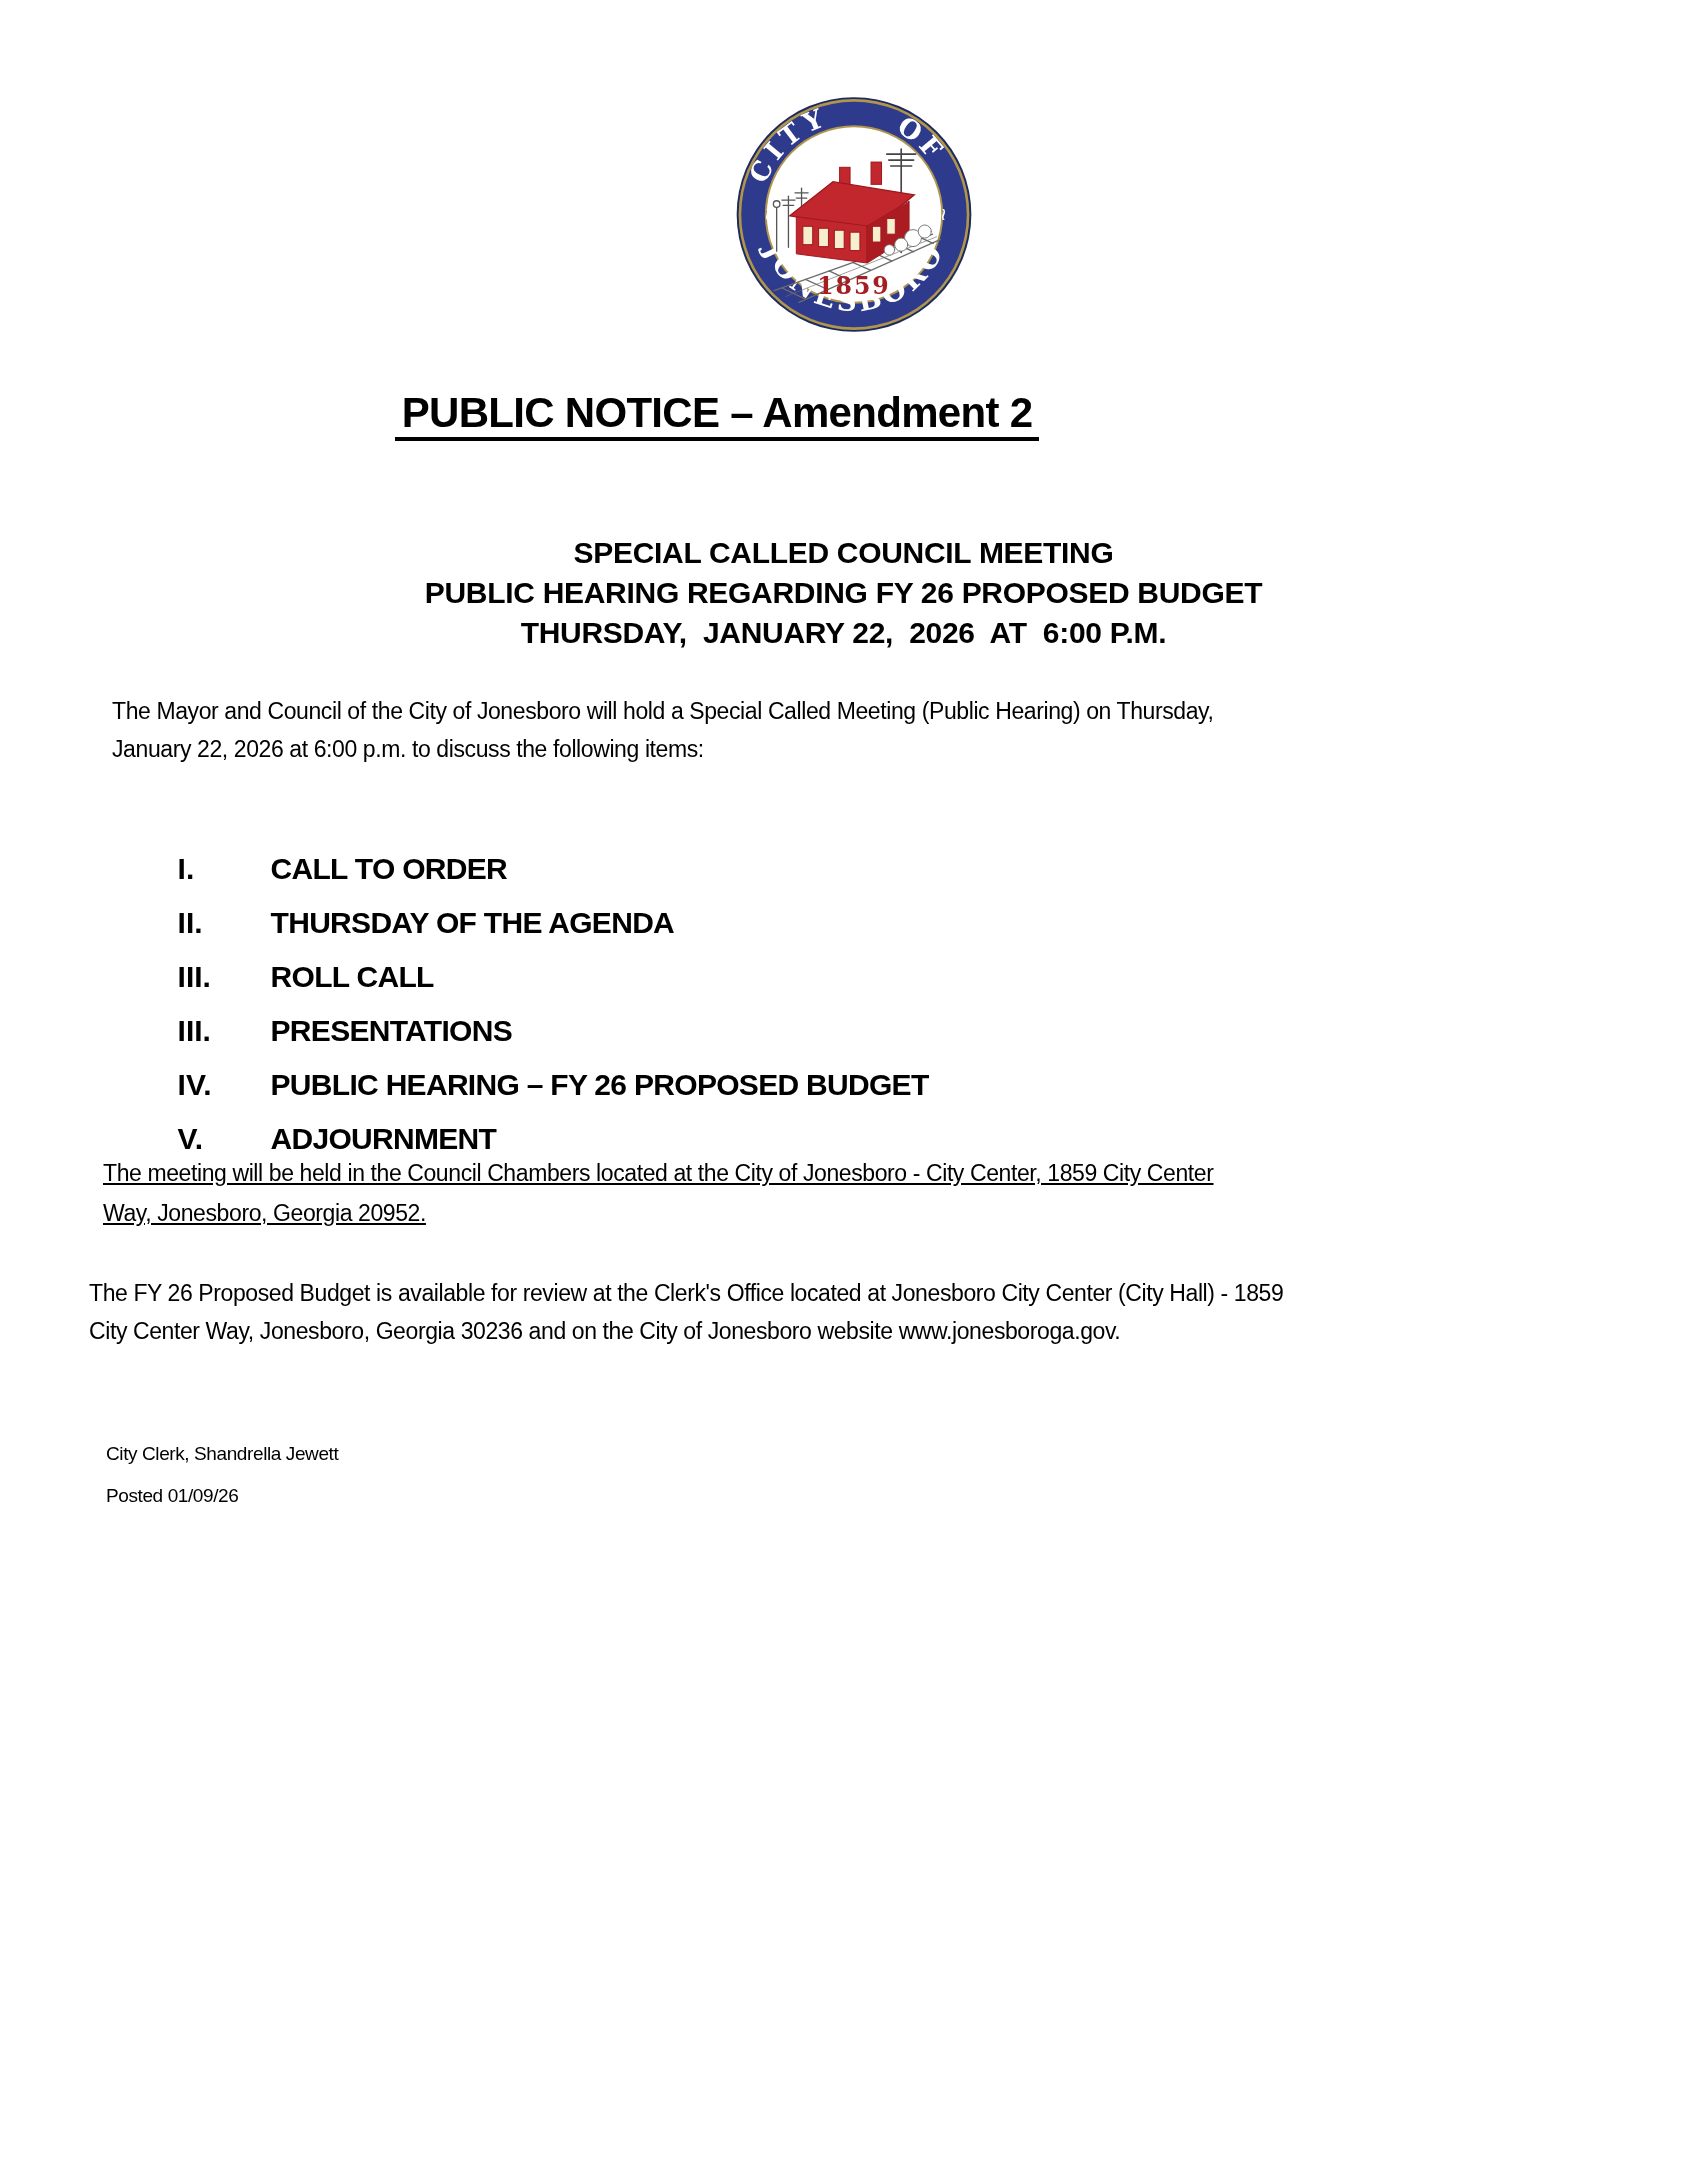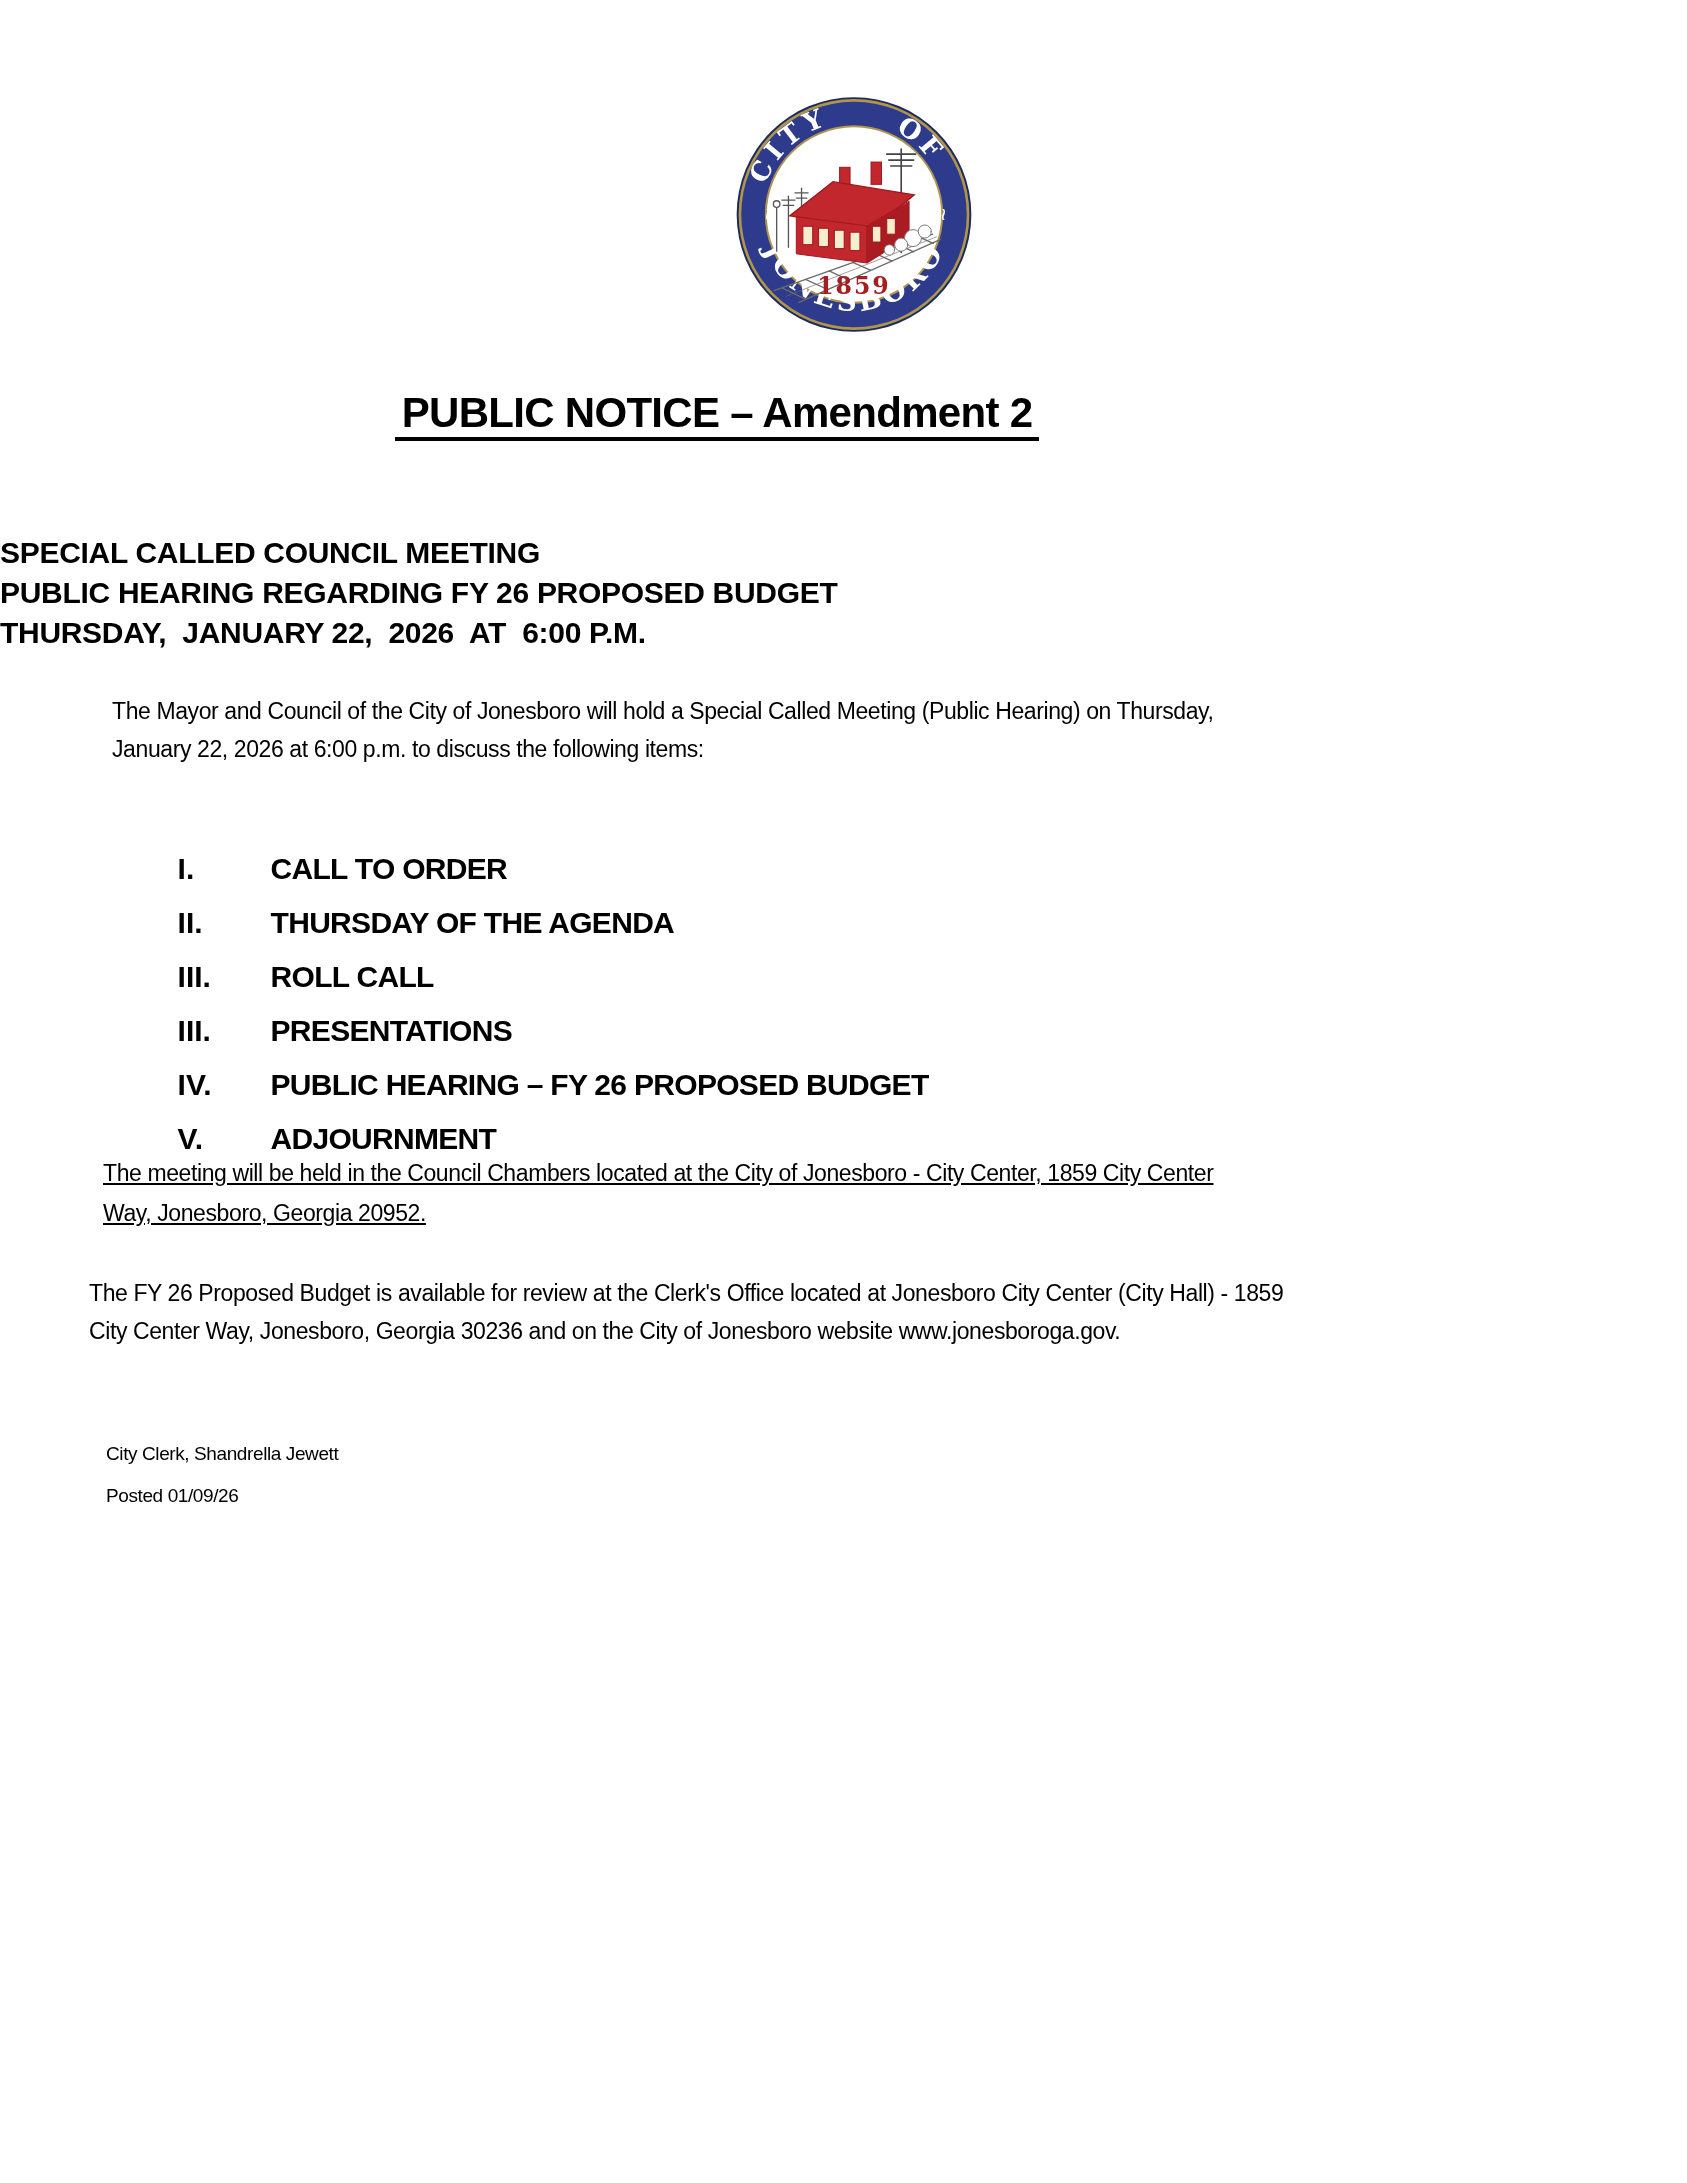--- a/index.html
+++ b/index.html
@@ -23,20 +23,21 @@
     font-size: 42px; font-weight: bold; letter-spacing: -0.7px;
     line-height: 48px;
     border-bottom: 4px solid #000;
     padding: 0 6.6px;
     white-space: pre;
   }
 
   
   .subtitle {
     top: 533px; left: 0; width: 1687px;
+    text-align: center;
     font-weight: bold; font-size: 30px; line-height: 40px;
     letter-spacing: -0.3px;
   }
   .subtitle div { white-space: pre; }
 
   
   .para { font-size: 23px; letter-spacing: -0.4px; }
   .para div { white-space: pre; }
   .intro  { left: 112px; top: 692px; line-height: 38px; }
   .para2  { left: 103px; top: 1153px; line-height: 40px; text-decoration: underline; }

